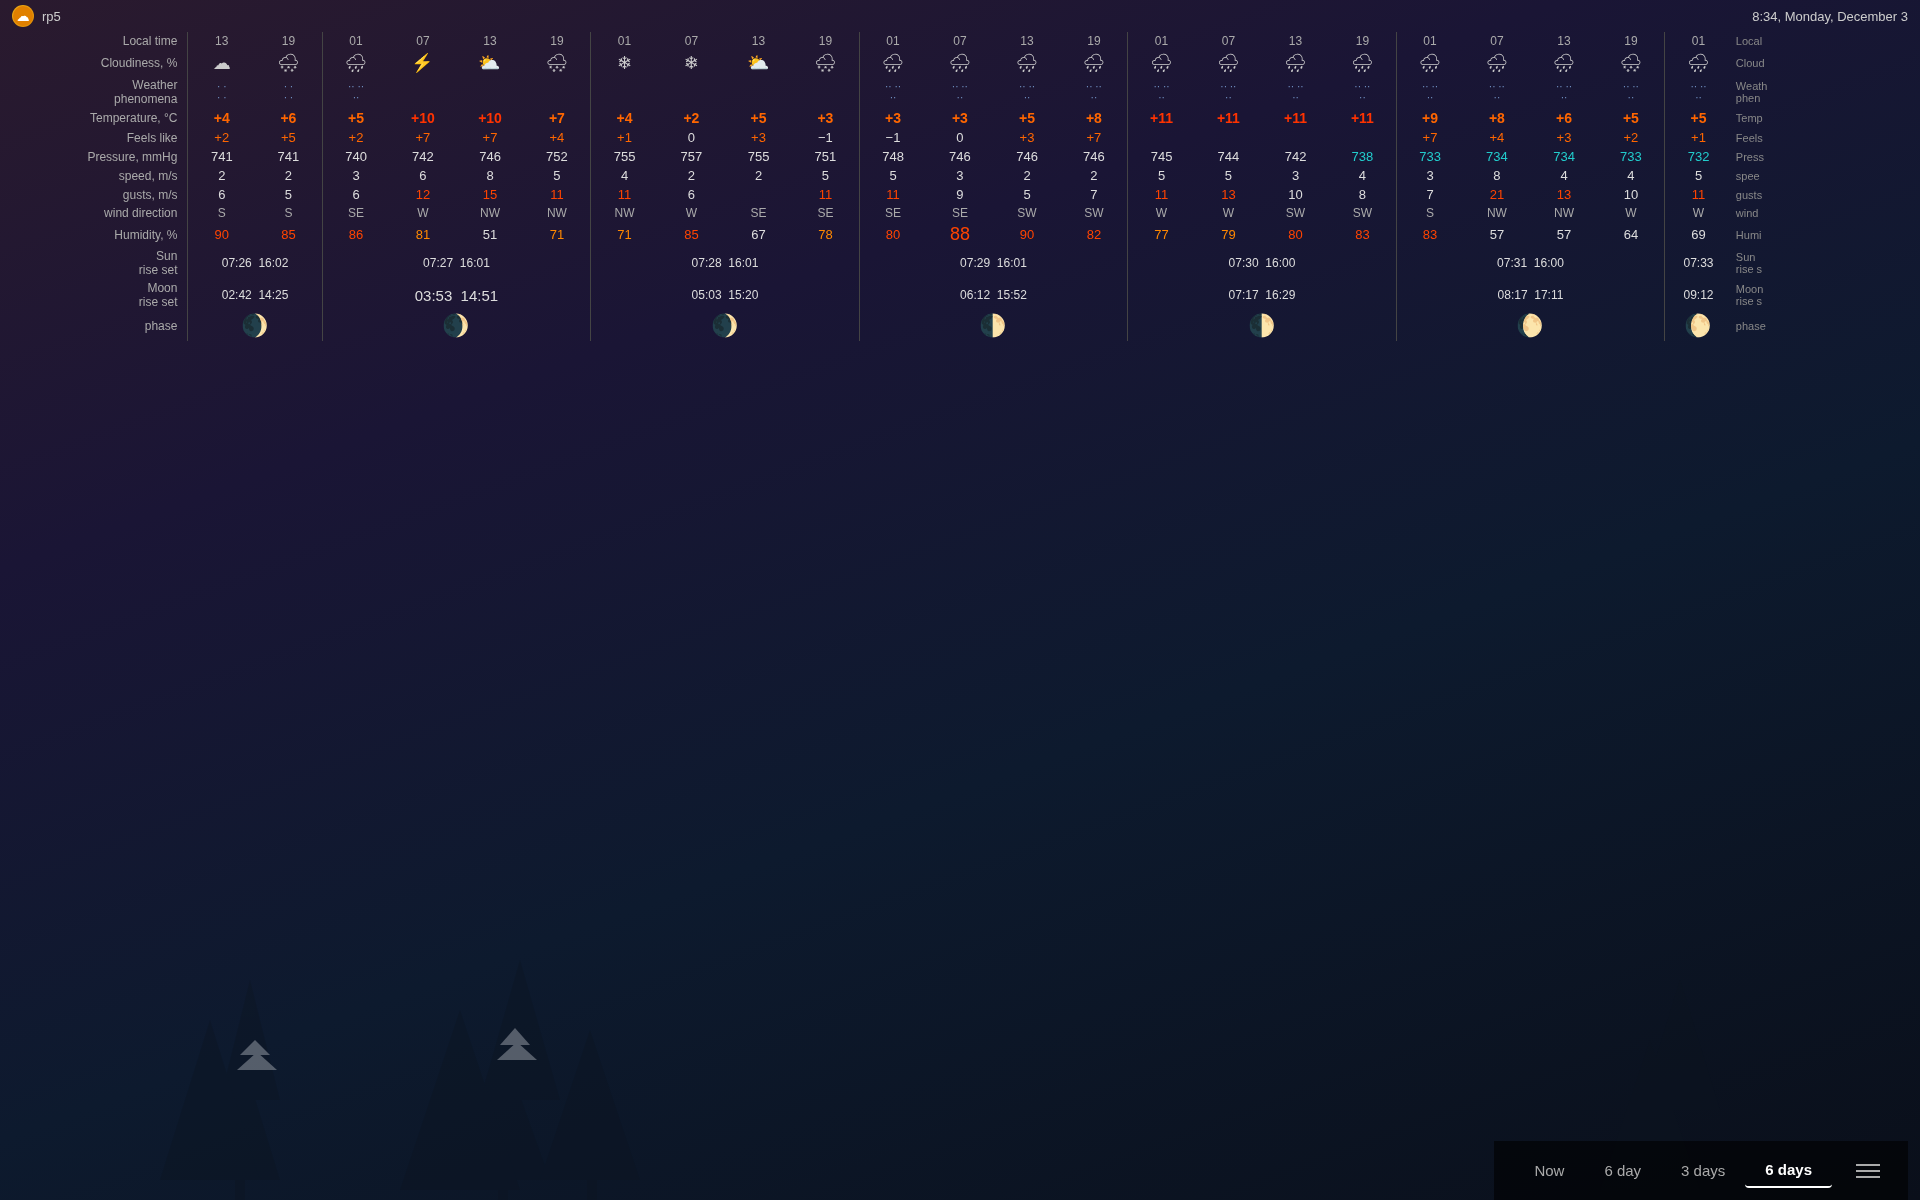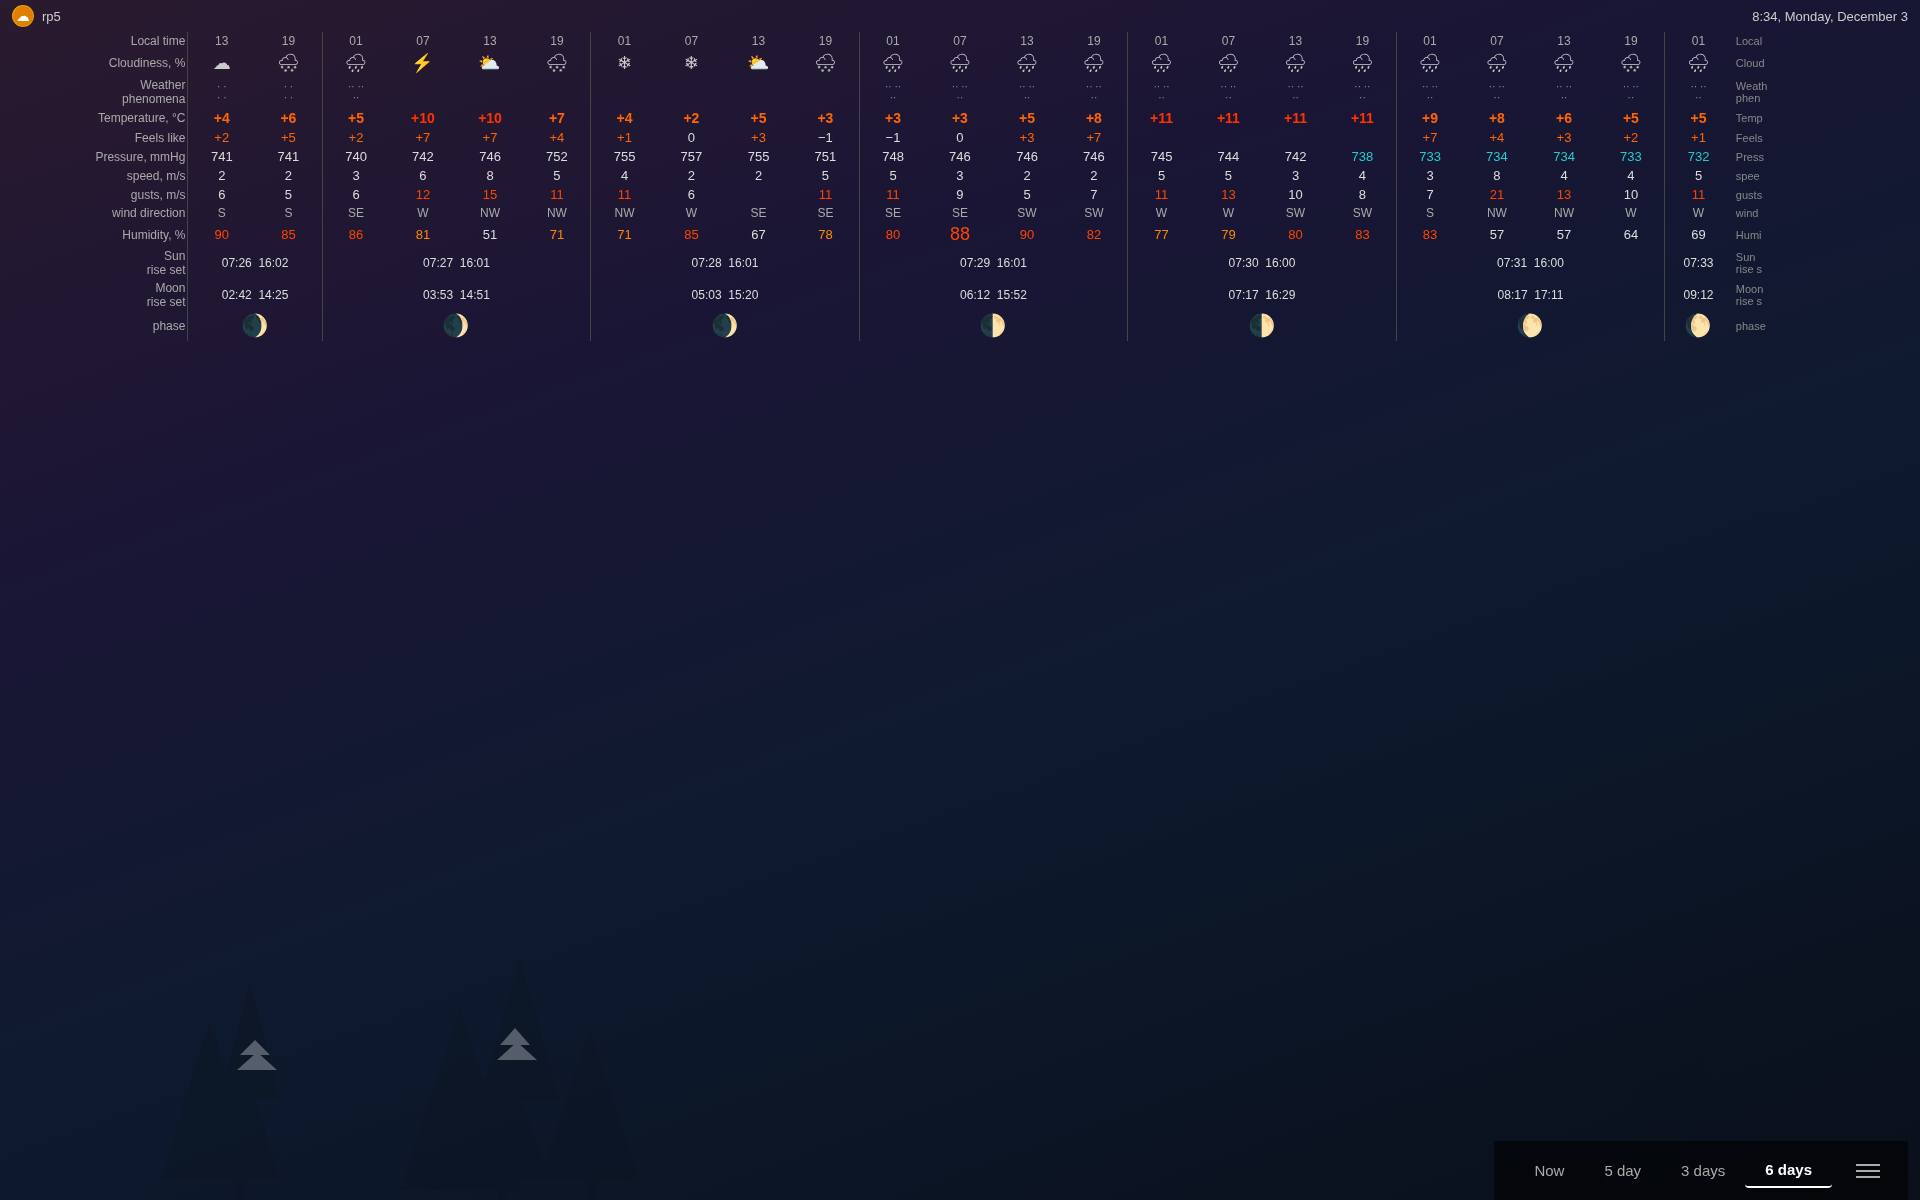--- a/index.html
+++ b/index.html
@@ -112,21 +112,21 @@
       width: 100%;
       font-size: 13px;
     }
     th, td {
       text-align: center;
       padding: 2px 0;
       white-space: nowrap;
     }
     .row-label {
       text-align: right;
-      padding-right: 2px;
+      padding-right: 10px;
       color: #aaa;
       font-size: 12px;
       width: 140px;
       min-width: 140px;
     }
     .day-header {
       font-size: 16px;
       color: #ddd;
       font-weight: normal;
       padding: 4px 0;
@@ -569,21 +569,21 @@
           <td colspan="4" class="col-divider sun-time" style="font-size:12px;">07:29&nbsp;&nbsp;16:01</td>
           <td colspan="4" class="col-divider sun-time" style="font-size:12px;">07:30&nbsp;&nbsp;16:00</td>
           <td colspan="4" class="col-divider sun-time" style="font-size:12px;">07:31&nbsp;&nbsp;16:00</td>
           <td class="col-divider sun-time" style="font-size:12px;">07:33</td>
           <td class="row-label" style="text-align:left;padding-left:4px;font-size:11px;color:#888;">Sun<br>rise s</td>
         </tr>
 
         <tr>
           <td class="row-label">Moon<br>rise set</td>
           <td colspan="2" class="col-divider moon-time" style="font-size:12px;">02:42&nbsp;&nbsp;14:25</td>
-          <td colspan="4" class="col-divider moon-time" style="font-size:12px;">03:53&nbsp;&nbsp;14:51</td>
+          <td colspan="4" class="col-divider moon-time" style="font-size:15px;">03:53&nbsp;&nbsp;14:51</td>
           <td colspan="4" class="col-divider moon-time" style="font-size:12px;">05:03&nbsp;&nbsp;15:20</td>
           <td colspan="4" class="col-divider moon-time" style="font-size:12px;">06:12&nbsp;&nbsp;15:52</td>
           <td colspan="4" class="col-divider moon-time" style="font-size:12px;">07:17&nbsp;&nbsp;16:29</td>
           <td colspan="4" class="col-divider moon-time" style="font-size:12px;">08:17&nbsp;&nbsp;17:11</td>
           <td class="col-divider moon-time" style="font-size:12px;">09:12</td>
           <td class="row-label" style="text-align:left;padding-left:4px;font-size:11px;color:#888;">Moon<br>rise s</td>
         </tr>
 
         <tr>
           <td class="row-label">phase</td>
@@ -595,21 +595,21 @@
           <td colspan="4" class="col-divider" style="font-size:22px;color:#8899cc;">🌔</td>
           <td class="col-divider" style="font-size:22px;color:#8899cc;">🌔</td>
           <td class="row-label" style="text-align:left;padding-left:4px;font-size:11px;color:#888;">phase</td>
         </tr>
       </tbody>
     </table>
   </div>
 
   <div class="bottom-nav">
     <div class="nav-btn">Now</div>
-    <div class="nav-btn">5 day</div>
+    <div class="nav-btn">6 day</div>
     <div class="nav-btn">3 days</div>
     <div class="nav-btn active">6 days</div>
     <div class="menu-btn">
       <span></span>
       <span></span>
       <span></span>
     </div>
   </div>
 </div>
 

